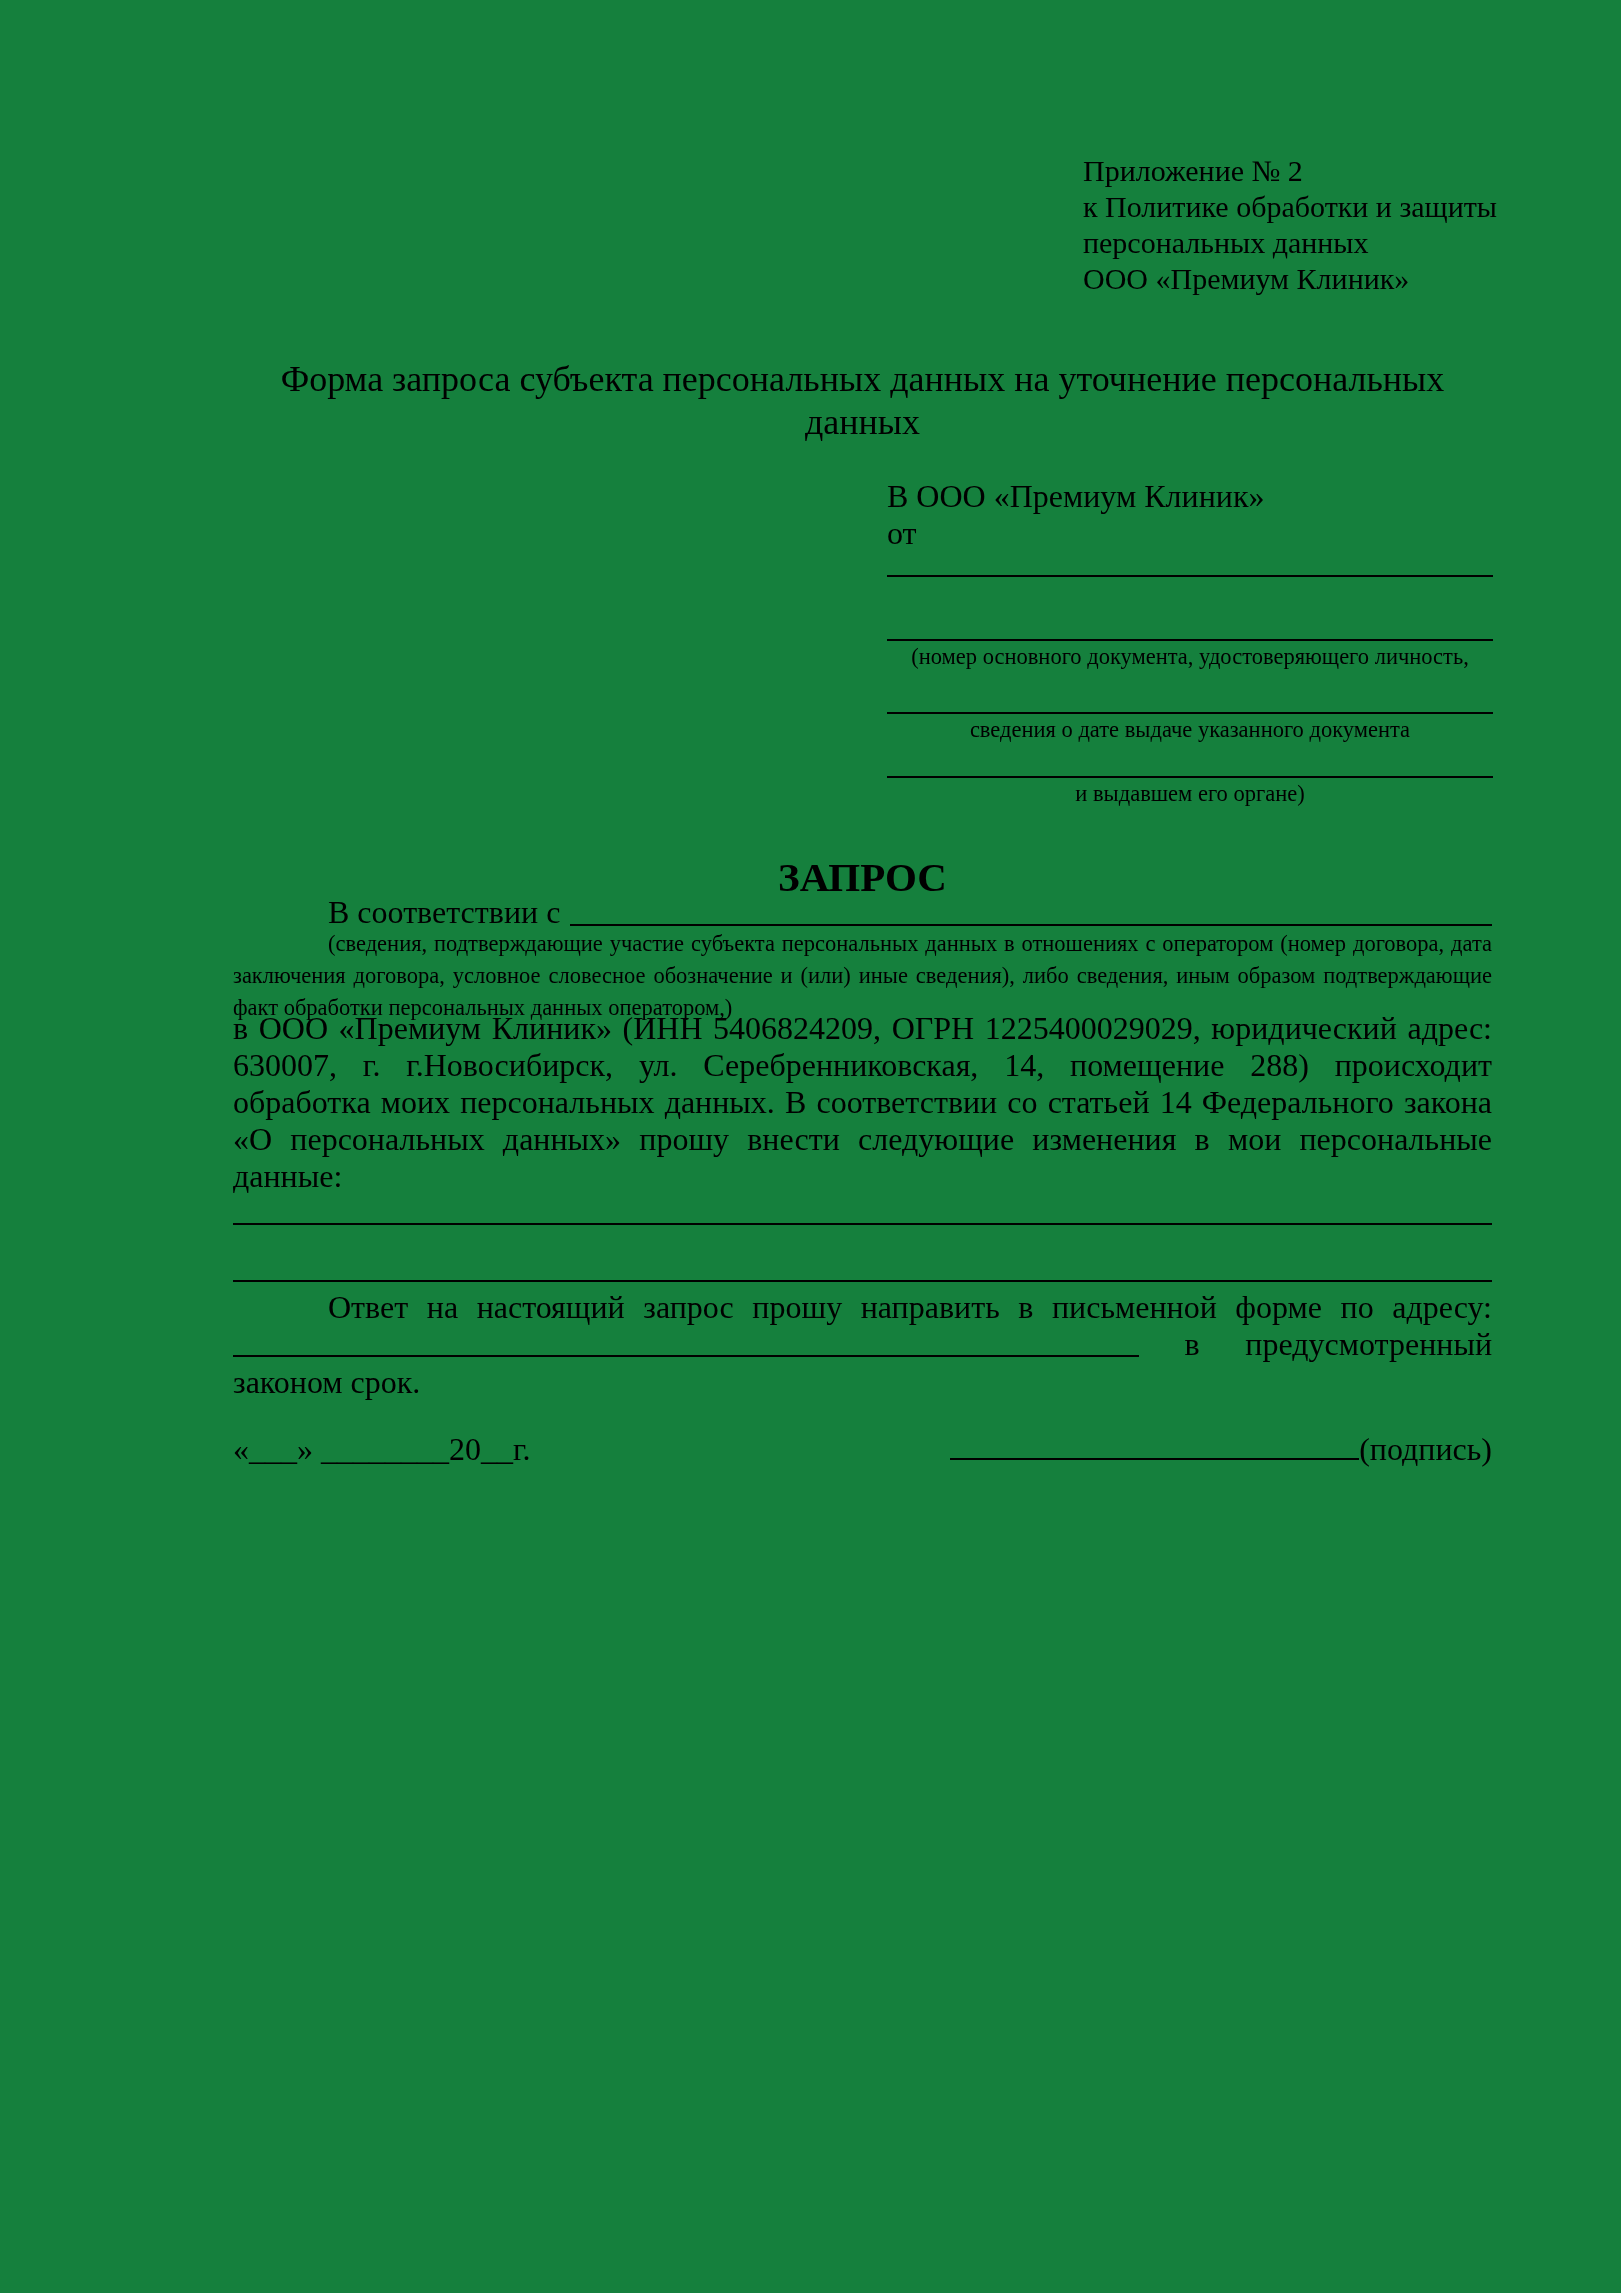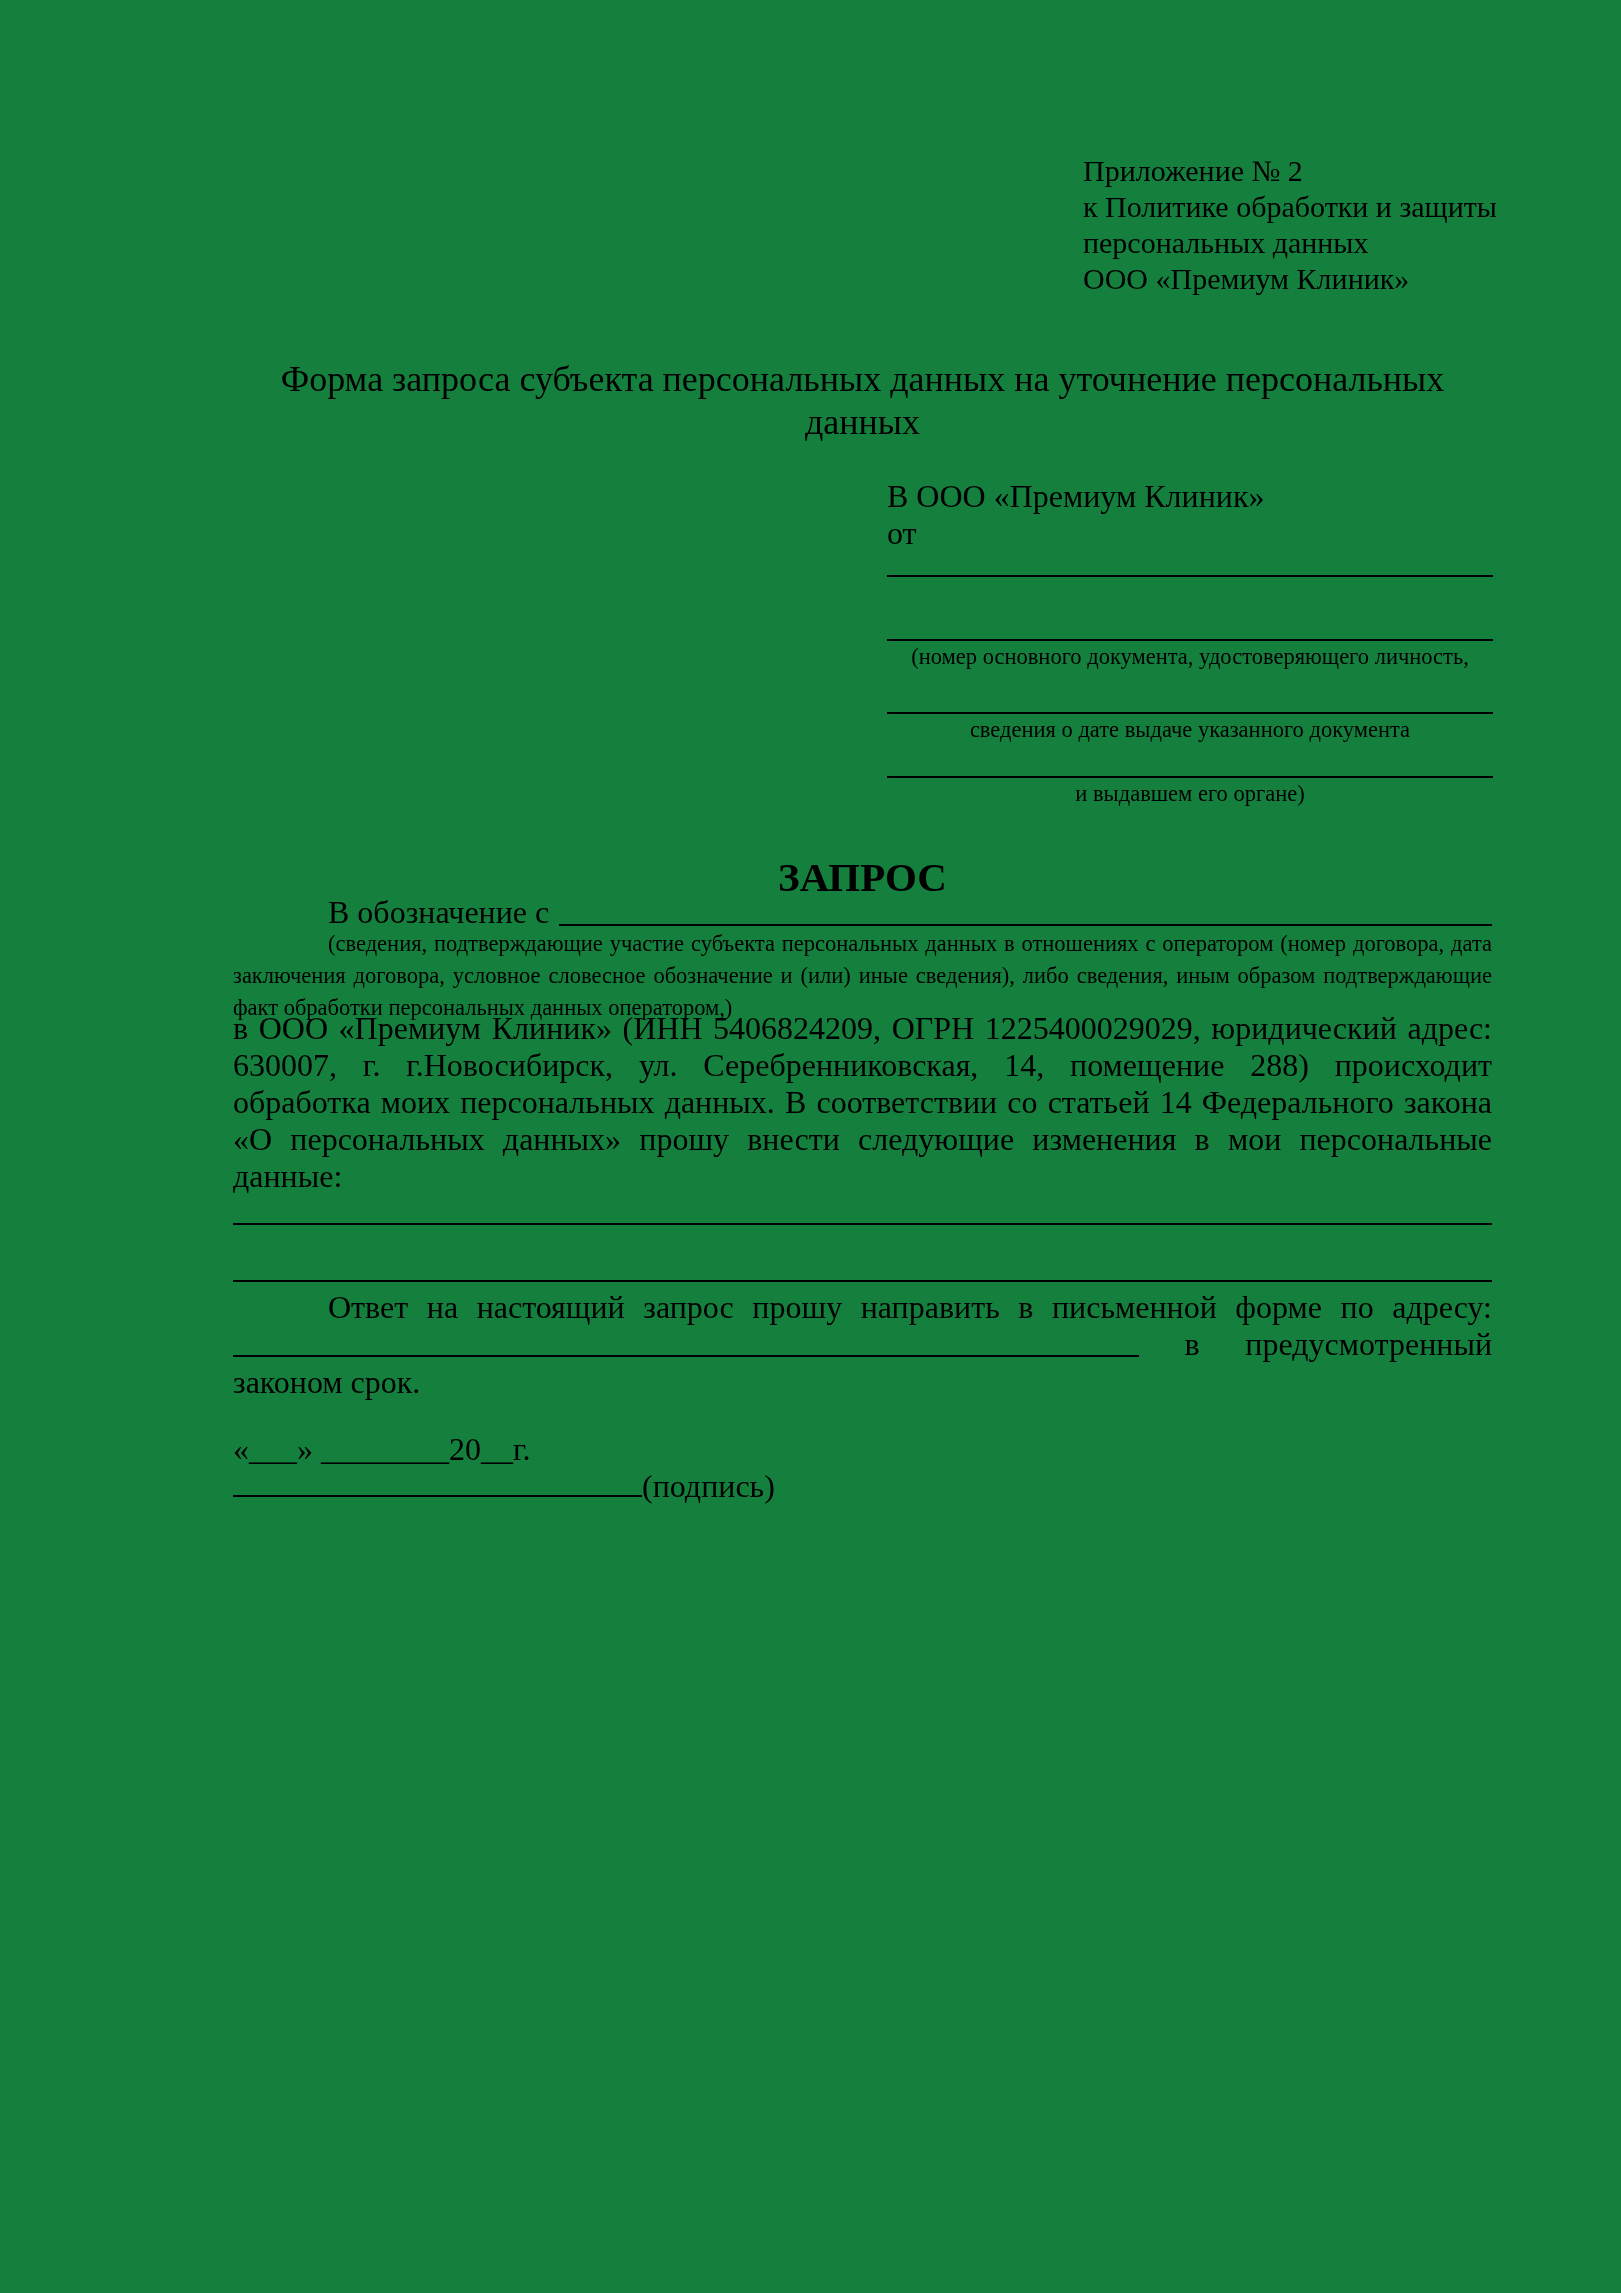--- a/index.html
+++ b/index.html
@@ -48,21 +48,21 @@
 
   .reply1 {
     left:233px; top:1289px; width:1259px;
     font-size:32px; line-height:37px;
     text-align:justify; text-align-last:justify; text-indent:95px;
   }
   .reply2 { left:233px; top:1326px; width:1259px; display:flex; justify-content:space-between; font-size:32px; line-height:37px; }
   .addr-underline { width:906px; border-bottom:2.9px solid #000; margin-bottom:5.9px; }
   .reply3 { left:233px; top:1364px; width:1259px; font-size:32px; line-height:37px; }
 
-  .footer-row { left:233px; top:1431px; width:1259px; display:flex; justify-content:flex-end; font-size:32px; line-height:37px;flex-direction:column; }
+  .footer-row { left:233px; top:1431px; width:1259px; display:flex; justify-content:space-between; font-size:32px; line-height:37px; }
   .sig-group { white-space:nowrap; }
   .sig-underline { display:inline-block; width:409px; border-bottom:2.9px solid #000; height:1px; vertical-align:baseline; }
 </style>
 </head>
 <body>
 
 <div class="page">
 
   <div class="abs appendix">
     <div>Приложение № 2</div>
@@ -90,21 +90,21 @@
     </div>
     <div class="addr-field f4">
       <div class="blank-line"></div>
       <div class="field-caption">и выдавшем его органе)</div>
     </div>
   </div>
 
   <div class="abs zapros">ЗАПРОС</div>
 
   <div class="abs intro-line">
-    <span class="intro-prefix">В обозначение с</span>
+    <span class="intro-prefix">В соответствии с</span>
     <span class="fill-line"></span>
   </div>
 
   <div class="abs intro-note">(сведения, подтверждающие участие субъекта персональных данных в отношениях с оператором (номер договора, дата заключения договора, условное словесное обозначение и (или) иные сведения), либо сведения, иным образом подтверждающие факт обработки персональных данных оператором,)</div>
 
   <p class="abs body-par">в ООО «Премиум Клиник» (ИНН 5406824209, ОГРН 1225400029029, юридический адрес: 630007, г. г.Новосибирск, ул. Серебренниковская, 14, помещение 288) происходит обработка моих персональных данных. В соответствии со статьей 14 Федерального закона «О персональных данных» прошу внести следующие изменения в мои персональные данные:</p>
 
   <div class="abs blank-row br1"></div>
   <div class="abs blank-row br2"></div>
 

